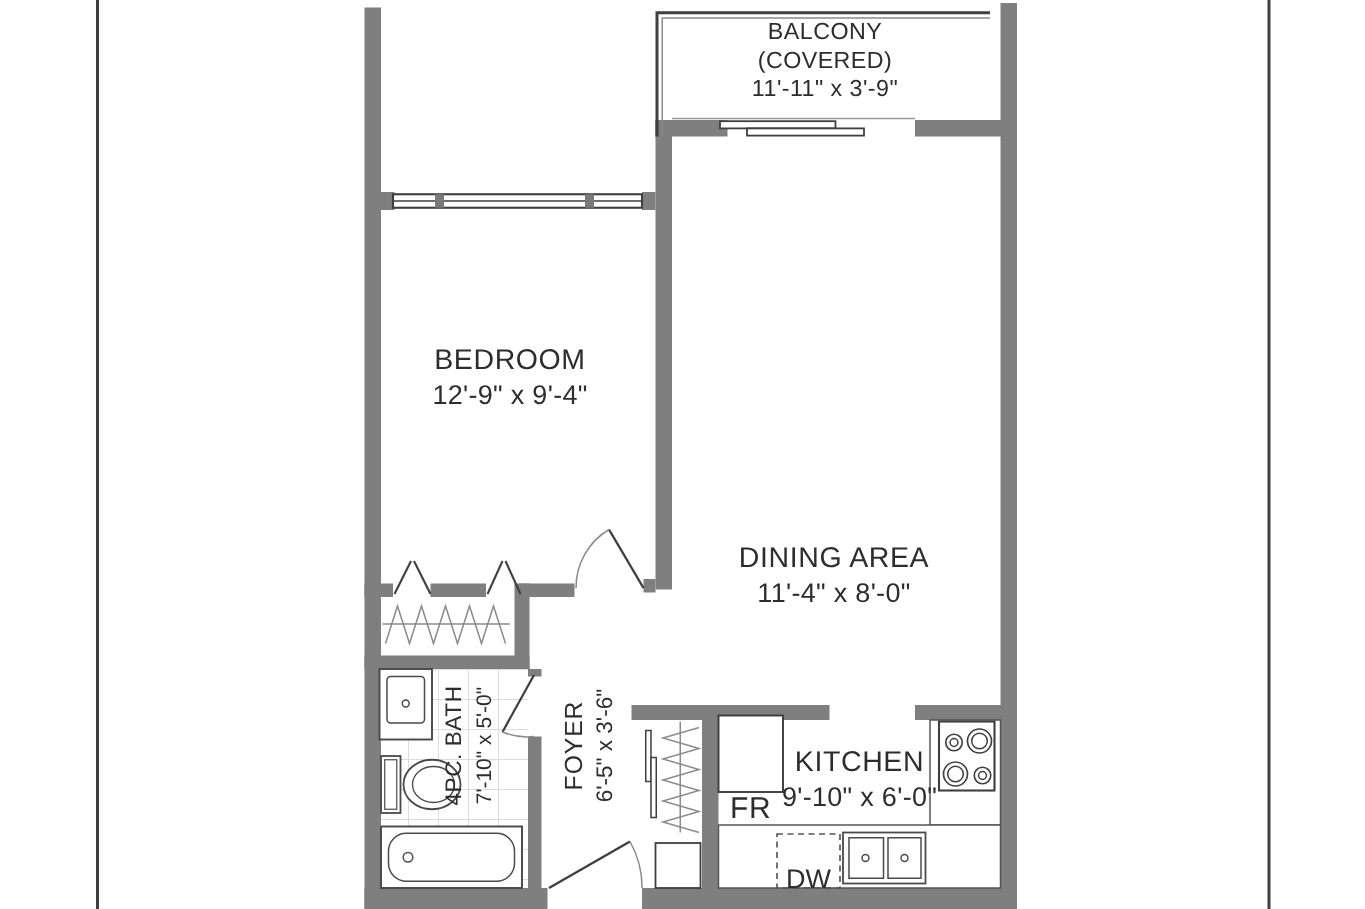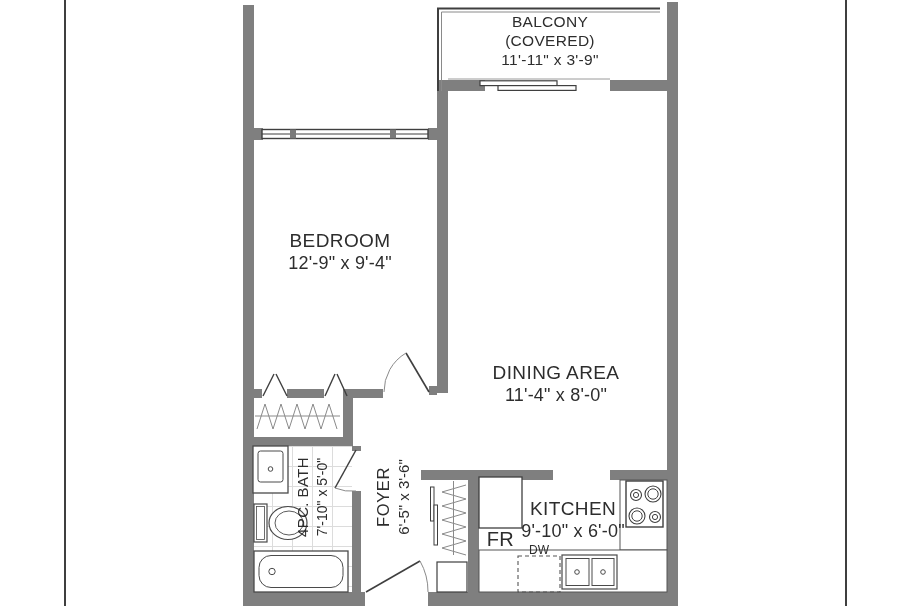--- a/index.html
+++ b/index.html
@@ -192,15 +192,15 @@
     <span class="b">6'-5" x 3'-6"</span>
   </div>
 
   <div class="lbl" style="left:473px;top:498px;width:200px;">
     <span class="nm">KITCHEN</span>
     <span class="dm">9'-10" x 6'-0"</span>
   </div>
 
   <div class="box-lbl" style="left:479px;top:478px;width:43px;height:50px;font-size:20px;letter-spacing:0.5px;margin-top:36px;">FR</div>
 
-  <div class="box-lbl" style="left:518px;top:532px;width:42px;height:36px;font-size:12px;">DW</div>
+  <div class="box-lbl" style="left:518px;top:568px;width:42px;height:36px;font-size:18px;">DW</div>
 
 </div>
 
 </body></html>

